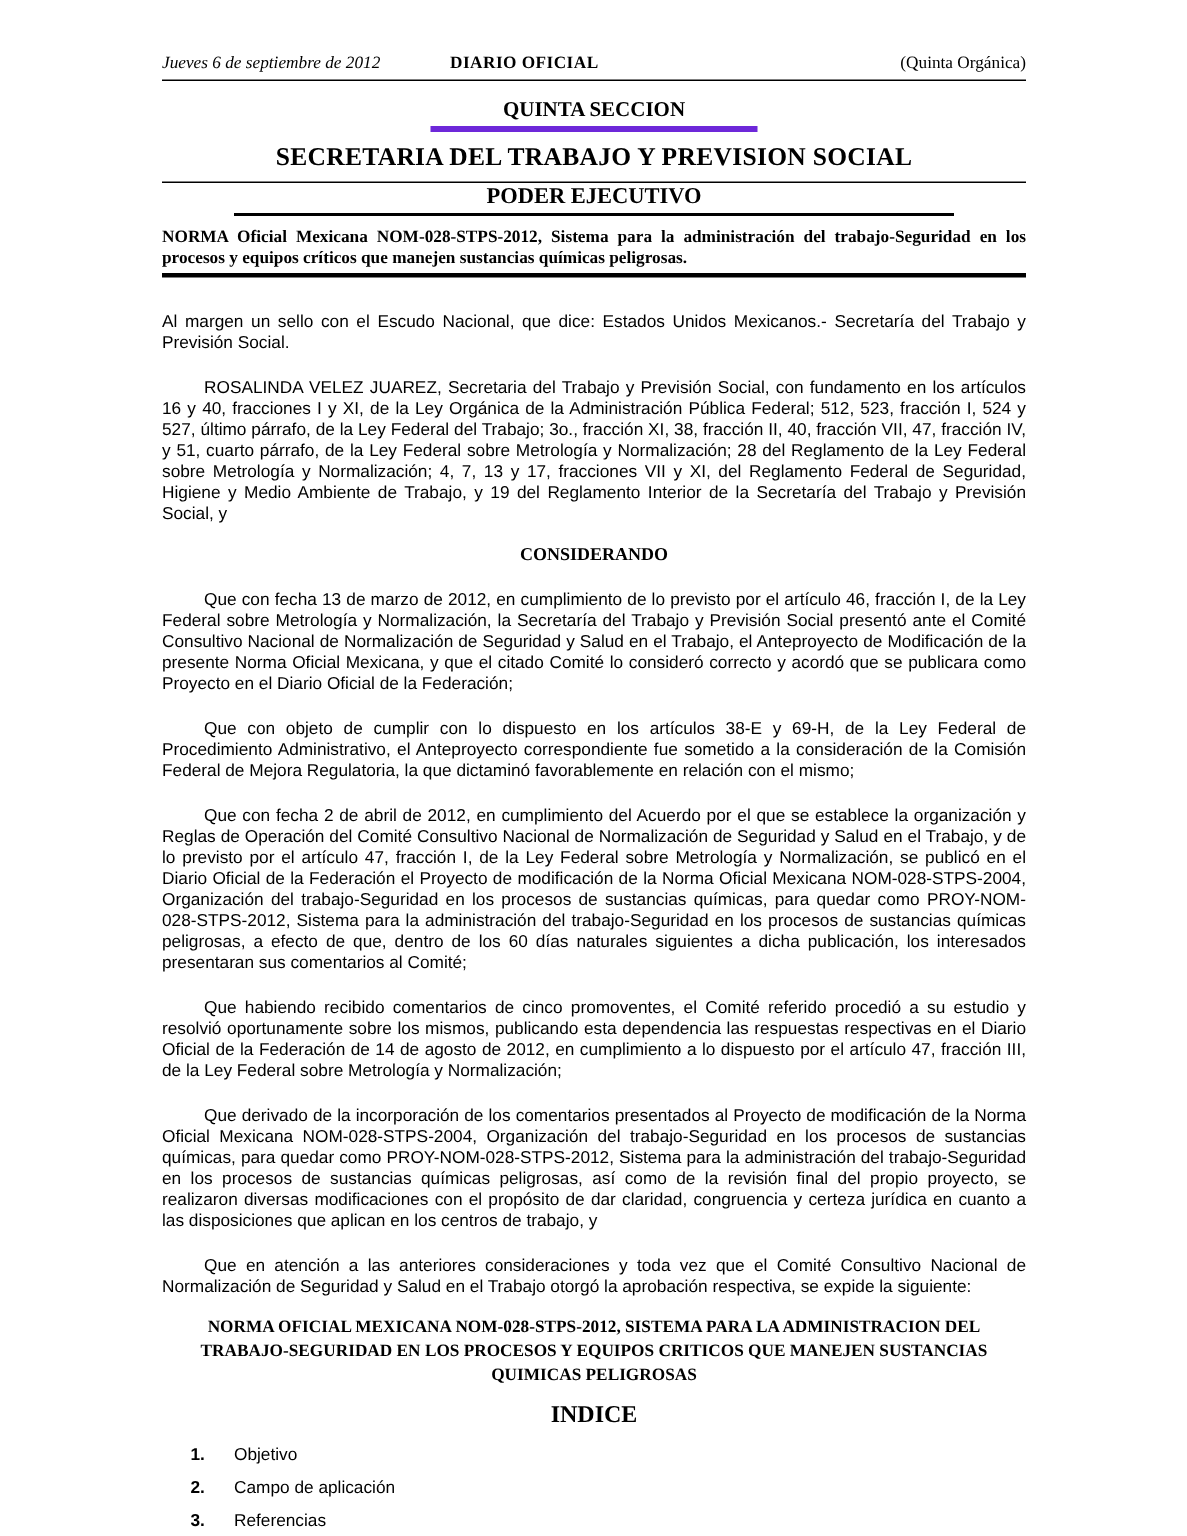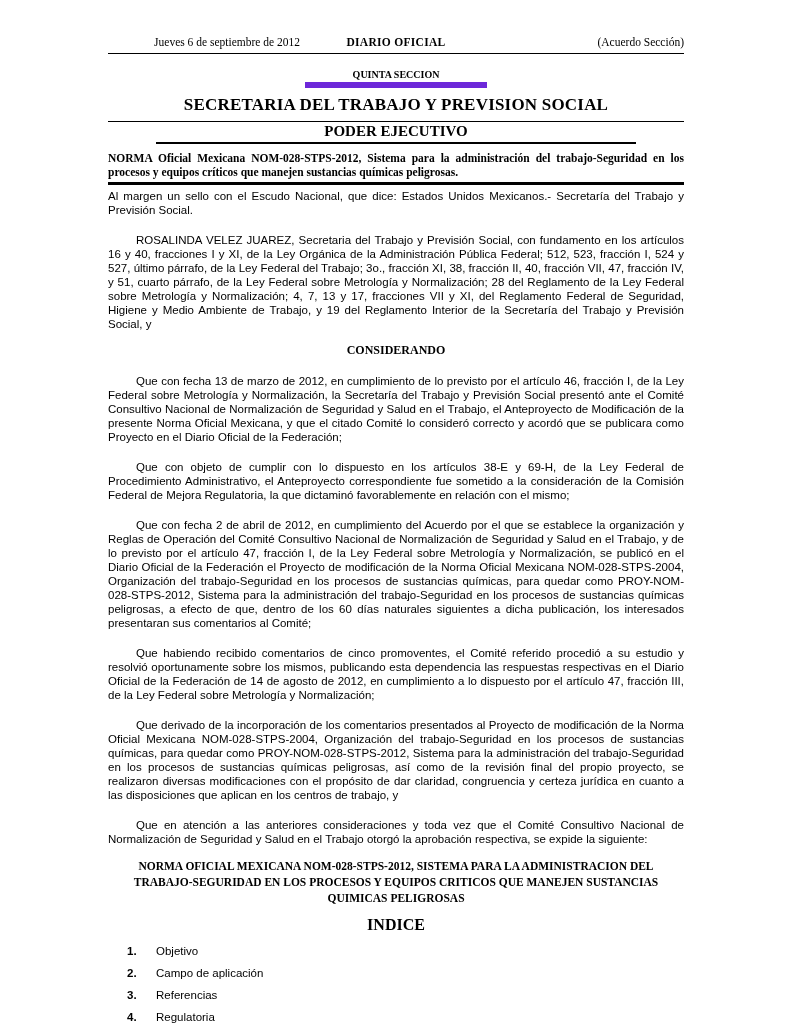--- a/index.html
+++ b/index.html
@@ -18,30 +18,30 @@
   }
 
   
   .doc-header {
     display: flex; align-items: flex-end;
     font-family: "Liberation Serif", serif;
     font-size: 11.5px;
     padding-bottom: 5px;
     border-bottom: 1.5px solid #000;
   }
-  .doc-header .h-left  { flex: 1; text-align: right; }
-  .doc-header .h-center{ flex: 1; text-align: center; font-weight: bold; letter-spacing: .3px; }
+  .doc-header .h-left  { flex: 1; text-align: left; font-style: italic; }
+  .doc-header .h-center{ flex: 1; font-weight: bold; letter-spacing: .3px; }
   .doc-header .h-right { flex: 1; text-align: right; }
 
   
   .title-area { text-align: center; font-family: "Liberation Serif", serif; margin-top: 10px; }
   .t-row { margin-bottom: 7px; }
   .t1 {
-    display: inline-block; font-weight: bold; font-size: 10px;
-    padding: 0 48px 2px 48px; border-bottom: 6px solid #6d28d9;
+    display: inline-block; font-weight: bold; font-size: 14px;
+    padding: 0 48px 2px 48px; border-bottom: 4px solid #6d28d9;
   }
   .t2 {
     display: inline-block; font-weight: bold; font-size: 15px;
     padding: 0 168px 2px 168px; border-bottom: 2px solid #000;
   }
   .t3-row { border-bottom: 1px solid #000; padding-bottom: 6px; margin-bottom: 0; }
   .t3 { font-weight: bold; font-size: 17px; letter-spacing: .2px; }
 
   
   .norma-summary {
@@ -55,21 +55,21 @@
   .thick-rule { height: 3px; background: #000; margin-top: 3px; }
 
   
   p.body {
     font-size: 11.5px;
     line-height: 14px;
     text-align: justify;
     text-indent: 28px;
     margin-top: 16px;
   }
-  p.body.no-indent { text-indent: 0; margin-top: 4px; }
+  p.body.no-indent { text-indent: 0; margin-top: 23px; }
 
   .center-heading {
     font-family: "Liberation Serif", serif;
     font-weight: bold;
     font-size: 12px;
     text-align: center;
     margin-top: 12px;
   }
 
   .norma-title {
@@ -90,21 +90,21 @@
   .indice-item .lbl { }
 </style>
 </head>
 <body>
 
 <div class="page">
 
   <div class="doc-header">
     <span class="h-left">Jueves 6 de septiembre de 2012</span>
     <span class="h-center">DIARIO OFICIAL</span>
-    <span class="h-right">(Acuerdo Sección)</span>
+    <span class="h-right">(Quinta Orgánica)</span>
   </div>
 
   <div class="title-area">
     <div class="t-row">
       <span class="t1">QUINTA SECCION</span>
     </div>
     <div class="t-row t3-row">
       <span class="t3">SECRETARIA DEL TRABAJO Y PREVISION SOCIAL</span>
     </div>
     <div class="t-row">

